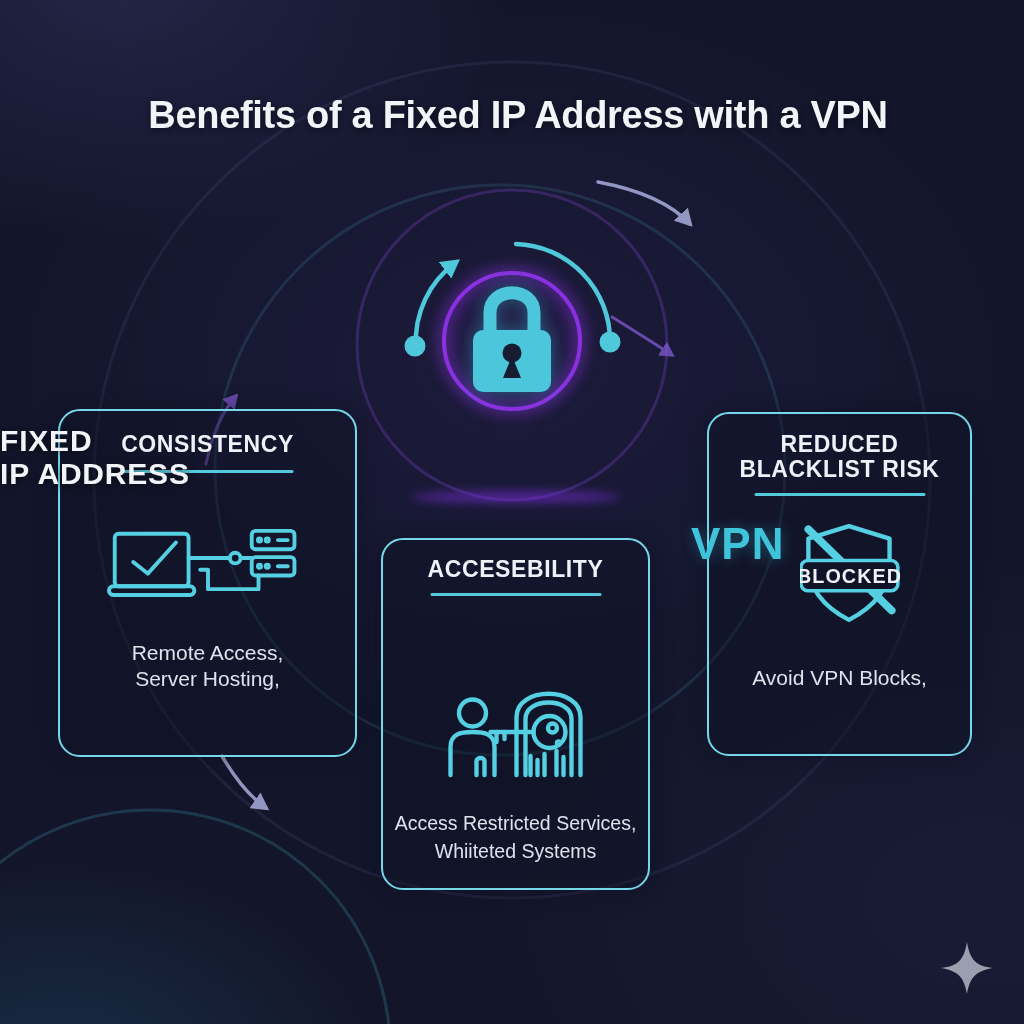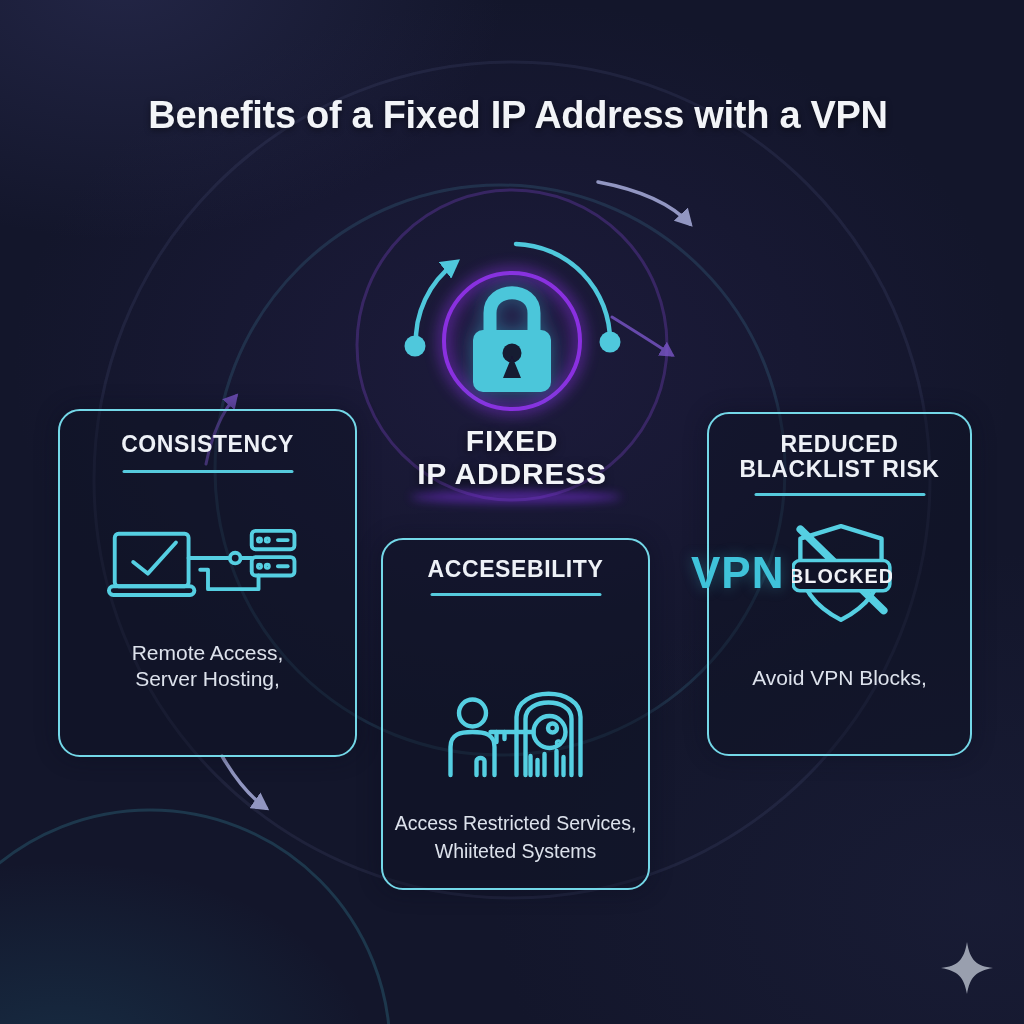--- a/index.html
+++ b/index.html
@@ -13,21 +13,21 @@
       radial-gradient(700px 500px at 96% 88%, rgba(34,38,70,0.35), rgba(0,0,0,0) 70%),
       #13162b;
   }
   .bg{position:absolute;inset:0;z-index:0;}
   .title{
     position:absolute;top:88px;left:0;width:100%;margin:6px;z-index:3;
     text-align:center;font-size:38px;font-weight:700;letter-spacing:-0.3px;
     color:#f2f4f8;text-shadow:0 2px 6px rgba(0,0,0,0.45);
   }
   .hub-label{
-    position:absolute;top:424px;left:0;width:100%;z-index:3;text-align:center;
+    position:absolute;top:424px;left:0;width:100%;z-index:3;
     font-size:30px;font-weight:700;line-height:33px;letter-spacing:0.8px;color:#f2f4f8;
     text-shadow:0 2px 8px rgba(0,0,0,0.5);
   }
   .card{
     position:absolute;z-index:2;border:2.5px solid #74d8e8;border-radius:22px;
     background:rgba(15,18,36,0.42);box-shadow:0 0 22px rgba(10,14,30,0.45);
   }
   #card-consistency{left:58px;top:409px;width:260px;height:344px;padding-left:35px;}
   #card-accessibility{left:381px;top:538px;width:265px;height:348px;}
   #card-blacklist{left:707px;top:412px;width:261px;height:340px;}
@@ -48,21 +48,21 @@
   .card-icon{position:absolute;left:50%;transform:translateX(-50%);}
   #card-consistency .card-icon{top:100px;}
   #card-accessibility .card-icon{top:140px;}
   .card-lines{
     position:absolute;left:0;width:100%;text-align:center;color:#dde2ec;margin-top:8px;
   }
   #card-consistency .card-lines{top:221px;font-size:21px;line-height:26px;}
   #card-accessibility .card-lines{top:261px;font-size:19.5px;line-height:28px;}
   #card-blacklist .card-lines{top:243px;font-size:21px;line-height:25px;}
   .vpn-row{
-    position:absolute;left:-18px;top:108px;display:flex;align-items:center;gap:8px;
+    position:absolute;left:-18px;top:108px;display:flex;align-items:flex-start;gap:16px;
   }
   .vpn-text{
     font-size:44px;font-weight:700;letter-spacing:1px;color:#3fc3da;line-height:1;
     text-shadow:0 0 14px rgba(63,195,218,0.35);
   }
   svg{display:block;}
 </style>
 </head>
 <body>
 

